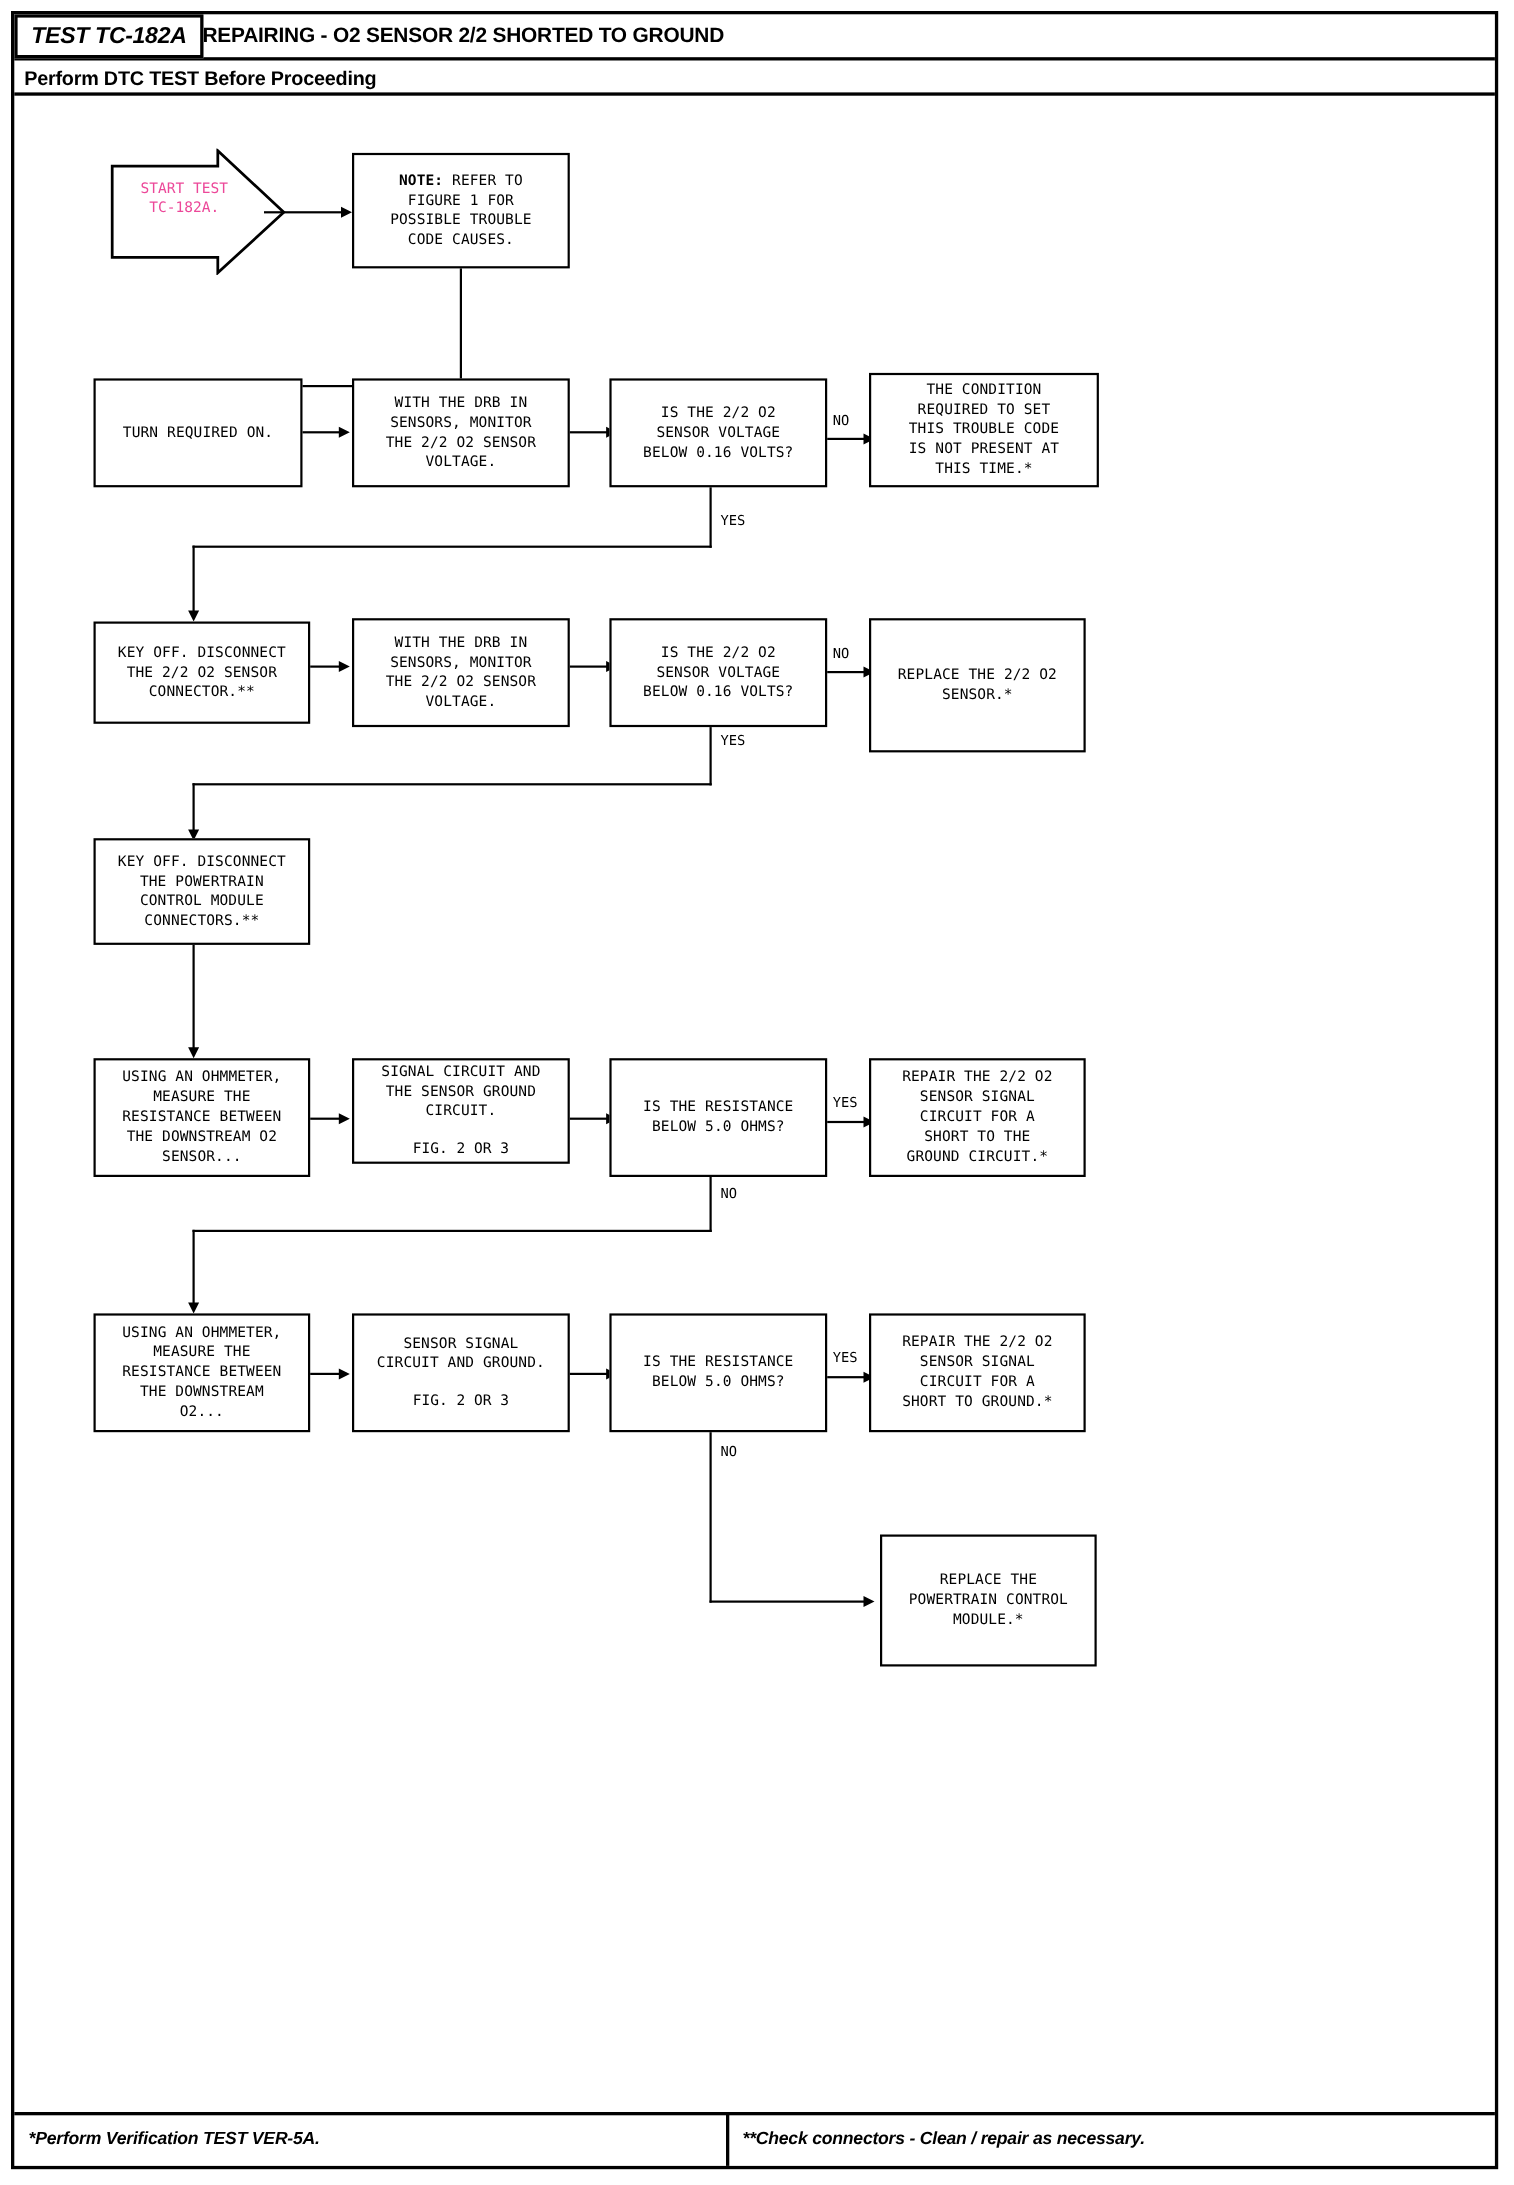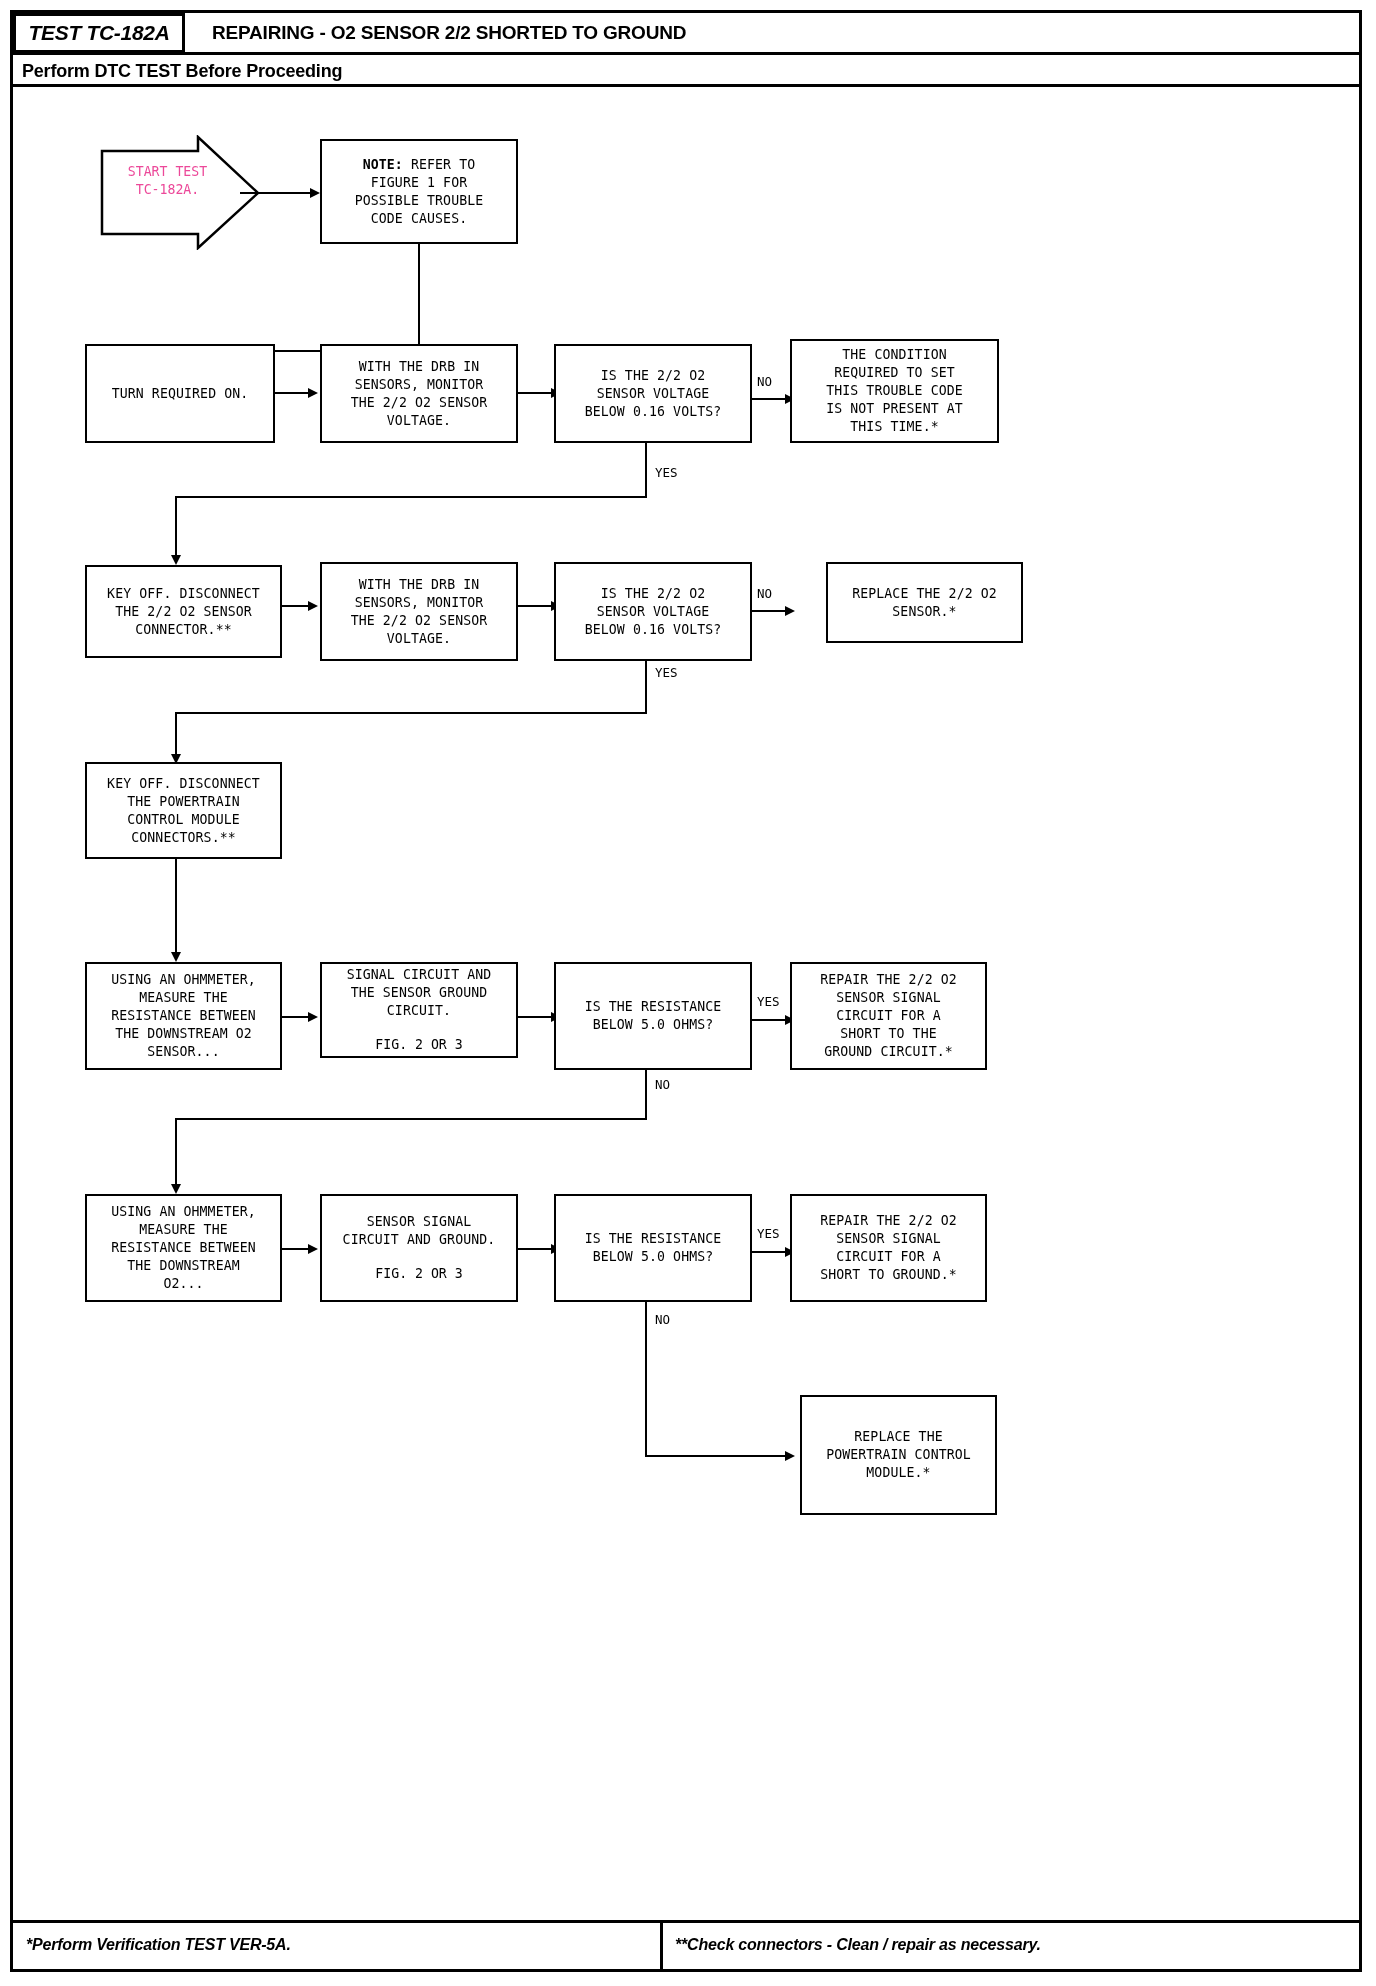--- a/index.html
+++ b/index.html
@@ -47,21 +47,21 @@
   .hdr-code-box span {
     font-family: "Liberation Sans", sans-serif;
     font-weight: bold;
     font-style: italic;
     font-size: 21px;
     letter-spacing: -0.3px;
     white-space: nowrap;
   }
   .hdr-title {
     position: absolute;
-    left: 212px;
+    left: 184px;
     top: 13px;
     height: 40px;
     display: flex;
     align-items: center;
     z-index: 3;
   }
   .hdr-title span {
     font-family: "Liberation Sans", sans-serif;
     font-weight: bold;
     font-size: 19px;
@@ -342,21 +342,21 @@
   <div class="node" style="left:554px; top:562px; width:198px; height:99px;">
     <div class="txt">IS THE 2/2 O2
 SENSOR VOLTAGE
 BELOW 0.16 VOLTS?</div>
   </div>
 
   <div class="blabel" style="left:757px; top:586px;">NO</div>
   <div class="hline" style="left:752px; top:610px; width:35px;"></div>
   <div class="arrow-r" style="left:785px; top:606px;"></div>
 
-  <div class="node" style="left:826px; top:562px; width:197px; height:81px;">
+  <div class="node" style="left:790px; top:562px; width:197px; height:122px;">
     <div class="txt">REPLACE THE 2/2 O2
 SENSOR.*</div>
   </div>
 
   <div class="vline" style="left:645px; top:661px; height:53px;"></div>
   <div class="blabel" style="left:655px; top:665px;">YES</div>
   <div class="hline" style="left:175px; top:712px; width:472px;"></div>
   <div class="vline" style="left:175px; top:712px; height:45px;"></div>
   <div class="arrow-d" style="left:171px; top:754px;"></div>
 

